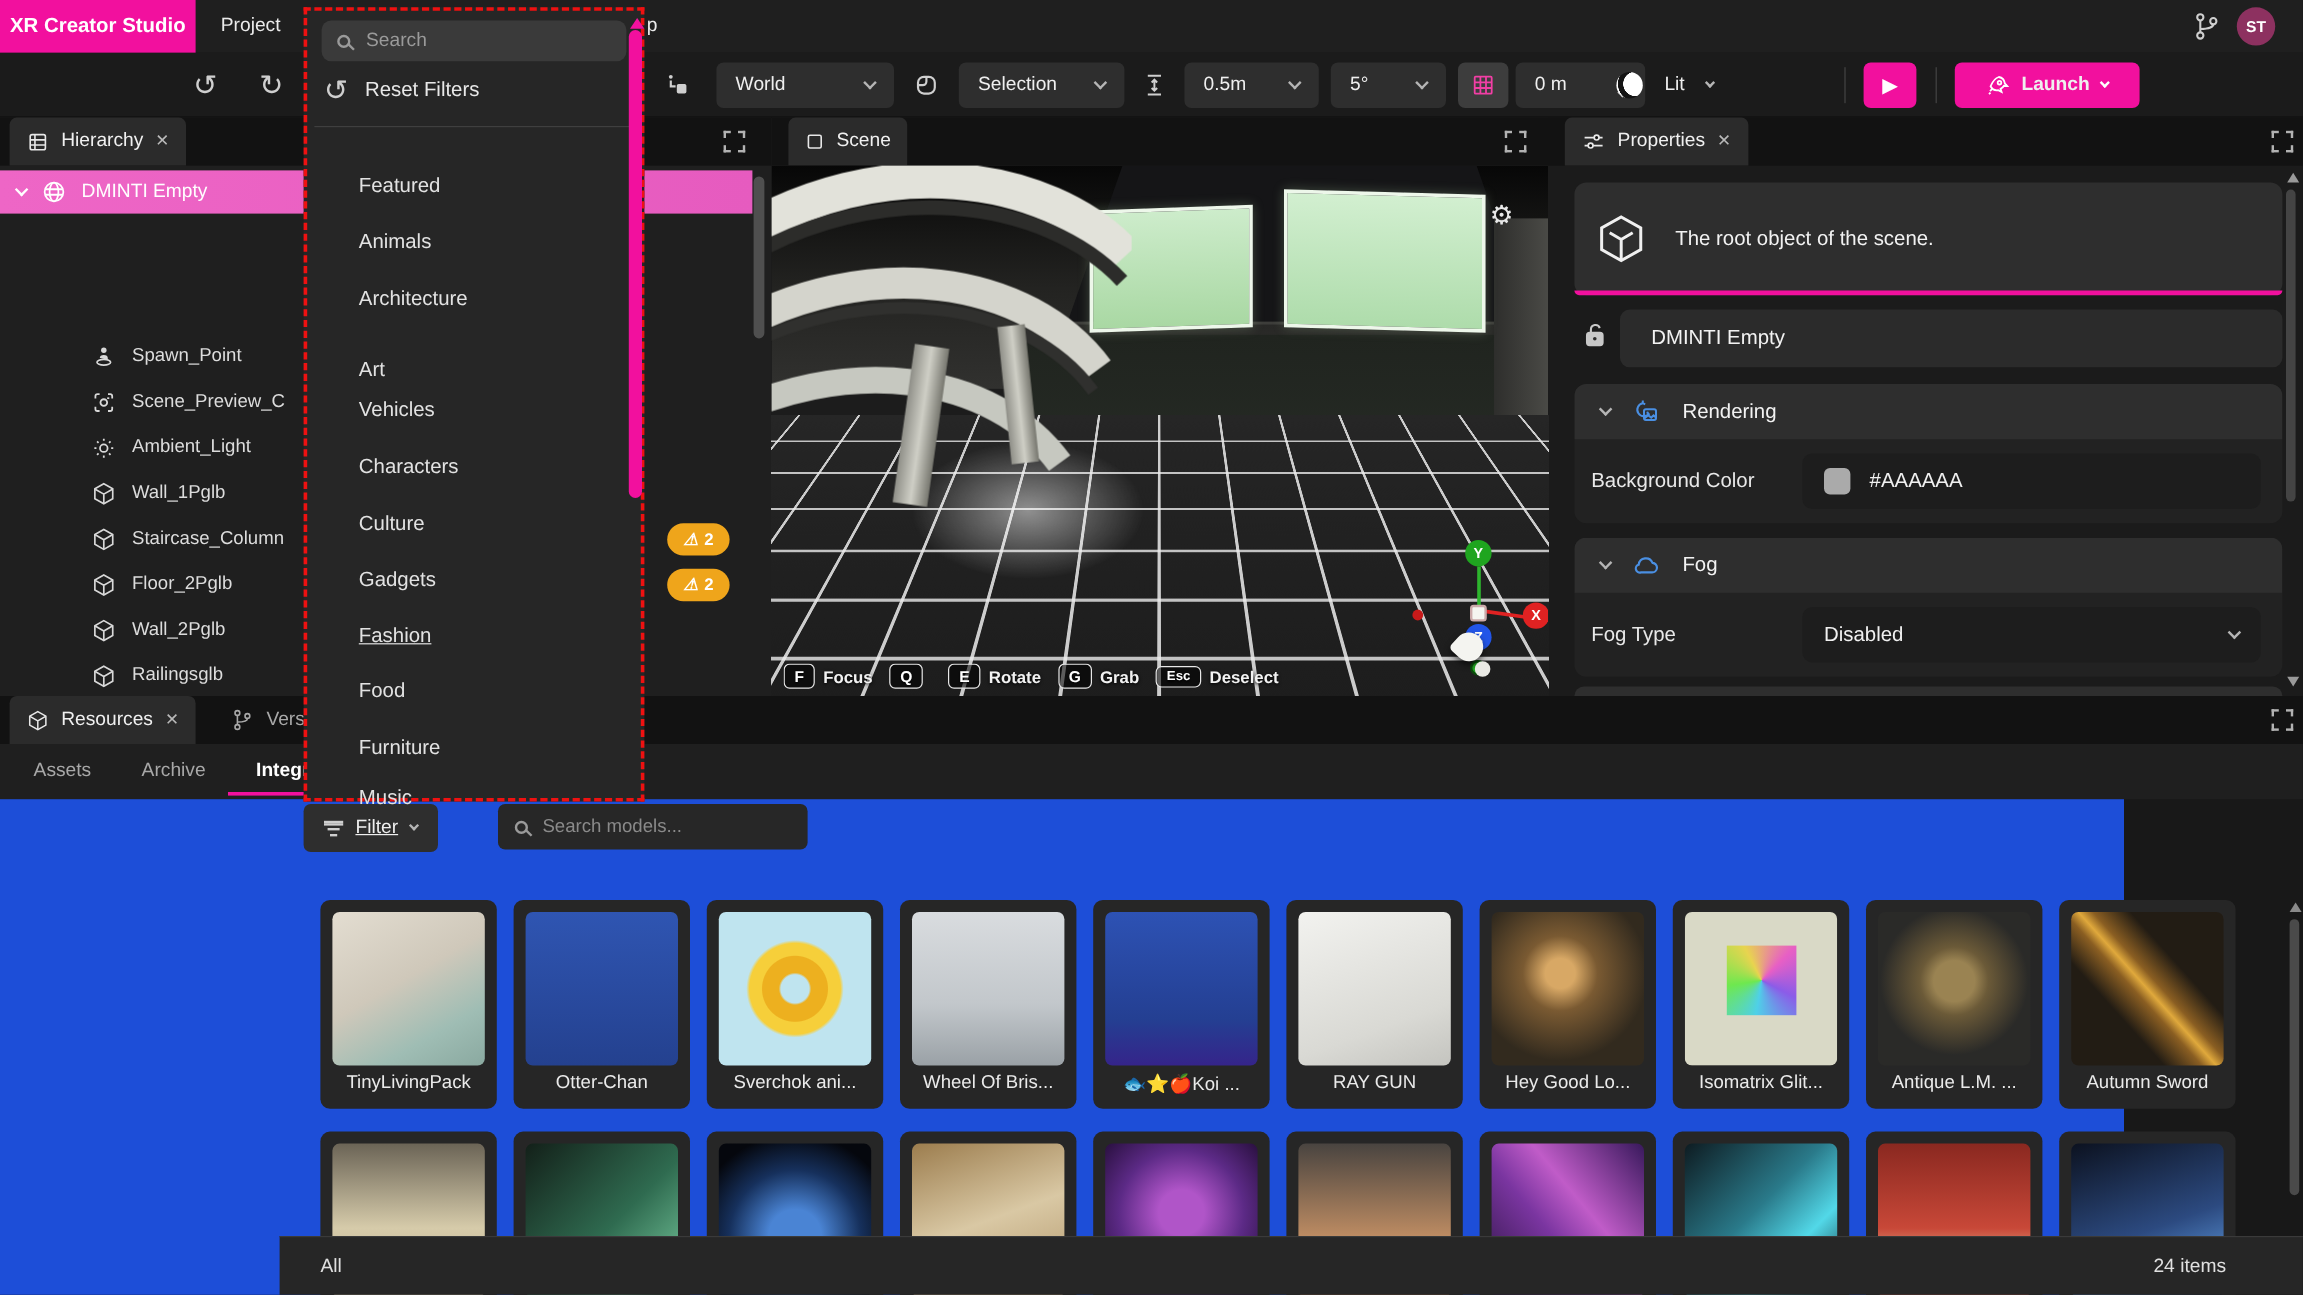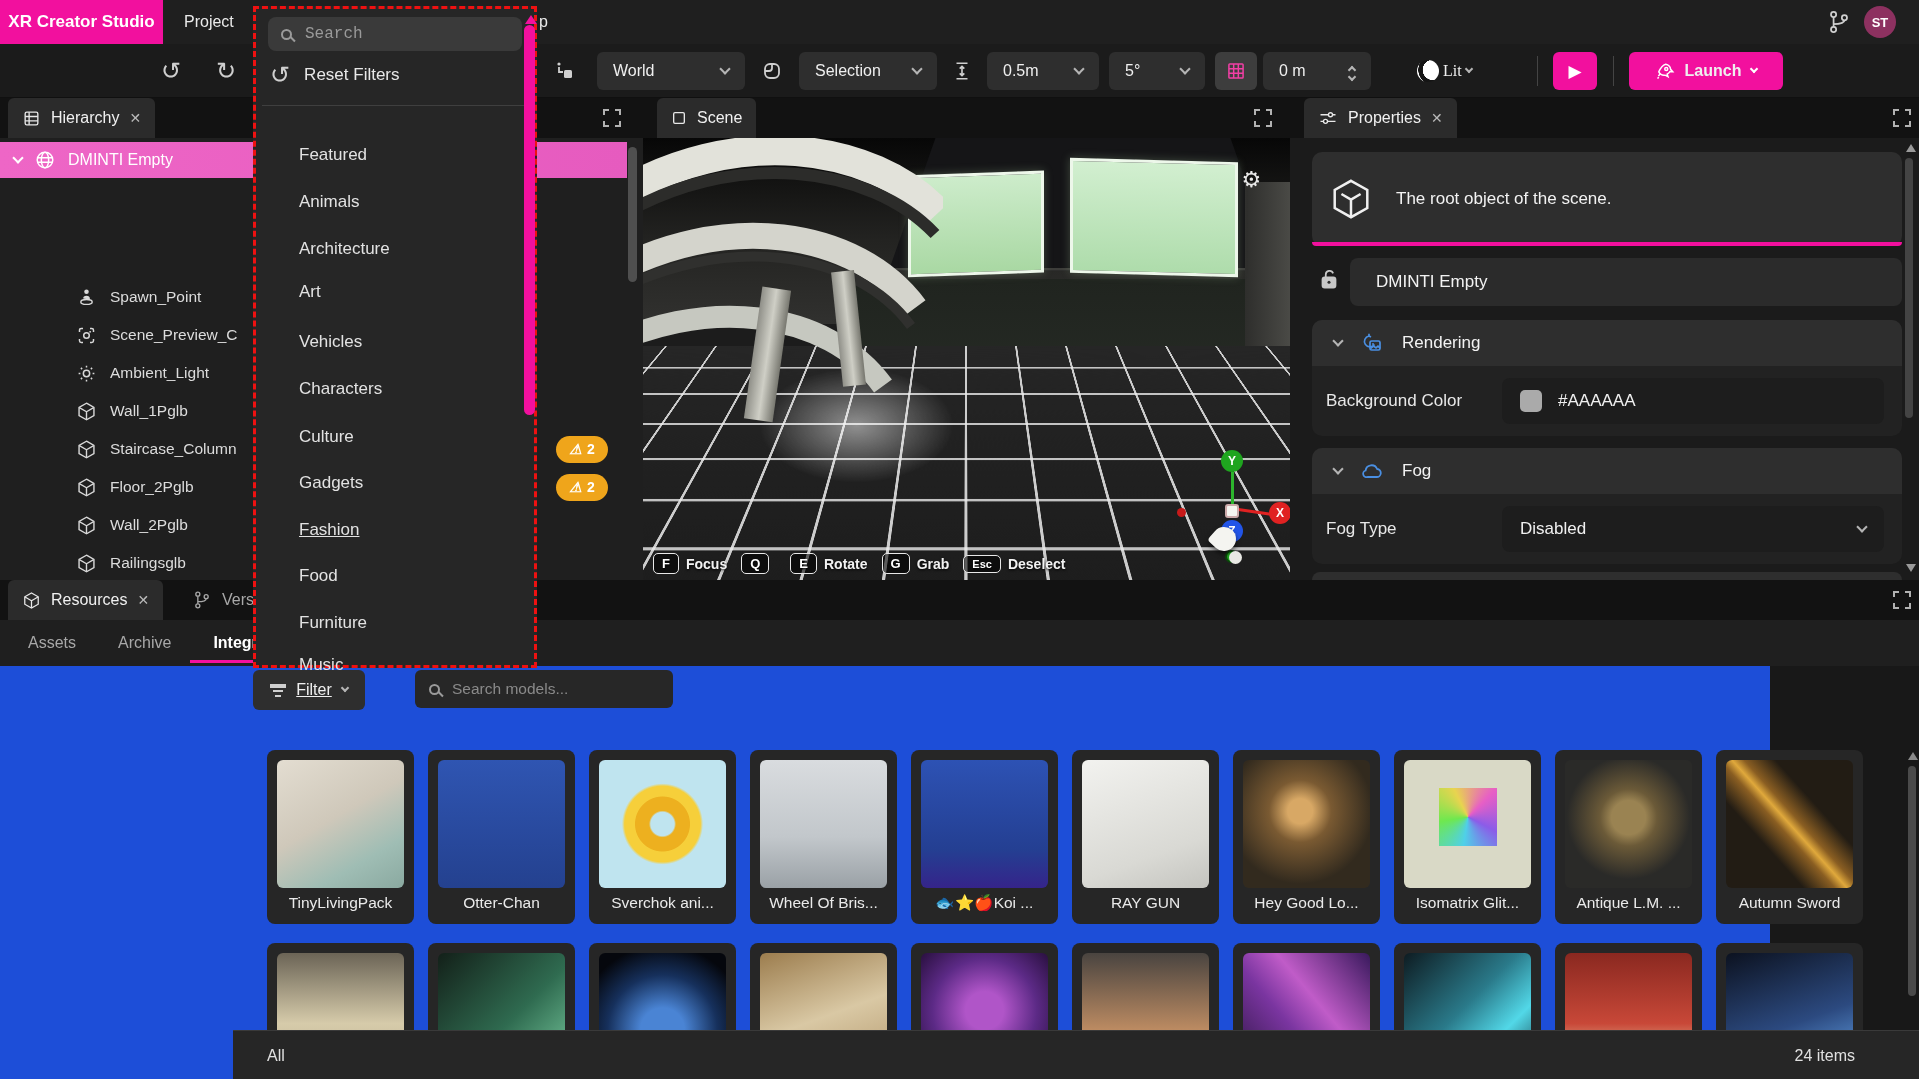--- a/index.html
+++ b/index.html
@@ -176,21 +176,21 @@
     font-size:16px; color:#e0e0e0;text-align:right; }
   #footer-count { position:absolute; right:64px; top:0; height:49px; display:flex; align-items:center;
     font-size:16px; color:#e0e0e0; }
 
   
   #overlay { left:253px; top:6px; width:284px; height:662px; background:#262626;
     border:3px dashed #ee1111; z-index:90; }
   #ov-search { left:12px; top:8px; width:254px; height:34px; background:#3a3a3a; border-radius:8px;
     display:flex; align-items:center; gap:13px; padding:0 13px; }
   #ov-search input { background:transparent; border:none; outline:none; color:#cfcfcf; font-size:16px;
-    width:190px; font-family:Liberation Mono, monospace; }
+    width:190px; font-family:Liberation Sans, sans-serif; }
   #ov-search input::placeholder { color:#9a9a9a; }
   #ov-reset { left:14px; top:48px; height:36px; display:flex; align-items:center; gap:14px;
     font-size:17px; color:#e8e8e8; }
   #ov-div { left:6px; top:96px; width:266px; height:1px; background:#3f3f3f; }
   .ov-item { position:absolute; left:43px; height:24px; display:flex; align-items:center;
     font-size:17px; color:#e2e2e2; }
   #ov-scroll-tip { left:269px; top:6px; width:0; height:0; border-left:6px solid transparent;
     border-right:6px solid transparent; border-bottom:9px solid #f2109e; }
   #ov-scroll { left:268px; top:16px; width:11px; height:390px; background:#f2109e; border-radius:6px; }
 </style>
@@ -260,21 +260,21 @@
         <path d="M9.2 3.5v17 M14.8 3.5v17 M3.5 9.2h17 M3.5 14.8h17"></path>
     </svg>
   </div>
   <div class="tbtn" id="height-box" style="left:1263px;width:108px;justify-content:space-between;">
     <span>0 m</span>
     <span class="step">
         <i class="chev small up"></i>
         <i class="chev small"></i>
       </span>
   </div>
-  <div class="tbtn" style="left:1401px;width:120px;background:transparent;gap:4px;font-family:Liberation Serif, serif;">
+  <div class="tbtn" style="left:1331px;width:120px;background:transparent;gap:18px;">
     <span style="width:22px;height:22px;border-radius:50%;background:radial-gradient(circle at 72% 45%,#ffffff 0 50%,#141414 52% 72%,#ffffff 74%);"></span>
     <span>Lit</span>
     <i class="chev small"></i>
   </div>
   <div class="tsep" style="left:1537px;"></div>
   <div class="tbtn pinkbtn" style="left:1553px;width:44px;justify-content:center;padding:0;">
     <span class="ico-play"></span>
   </div>
   <div class="tsep" style="left:1613px;"></div>
   <div class="tbtn pinkbtn" style="left:1629px;width:154px;justify-content:center;gap:10px;font-weight:bold;">
@@ -710,21 +710,21 @@
     <input type="text" placeholder="Search" style="">
   </div>
   <div id="ov-reset" class="abs">
     <span class="ico-undo" style="font-size:19px;"></span>
     <span>Reset Filters</span>
   </div>
   <div id="ov-div" class="abs"></div>
   <div class="ov-item" style="top:134px;">Featured</div>
   <div class="ov-item" style="top:181px;">Animals</div>
   <div class="ov-item" style="top:228px;">Architecture</div>
-  <div class="ov-item" style="top:271px;">Art</div>
+  <div class="ov-item" style="top:287px;">Art</div>
   <div class="ov-item" style="top:321px;">Vehicles</div>
   <div class="ov-item" style="top:368px;">Characters</div>
   <div class="ov-item" style="top:416px;">Culture</div>
   <div class="ov-item" style="top:462px;">Gadgets</div>
   <div class="ov-item" style="top:509px;text-decoration:underline;">Fashion</div>
   <div class="ov-item" style="top:555px;">Food</div>
   <div class="ov-item" style="top:602px;">Furniture</div>
   <div class="ov-item" style="top:644px;">Music</div>
   <div id="ov-scroll-tip" class="abs"></div>
   <div id="ov-scroll" class="abs"></div>

